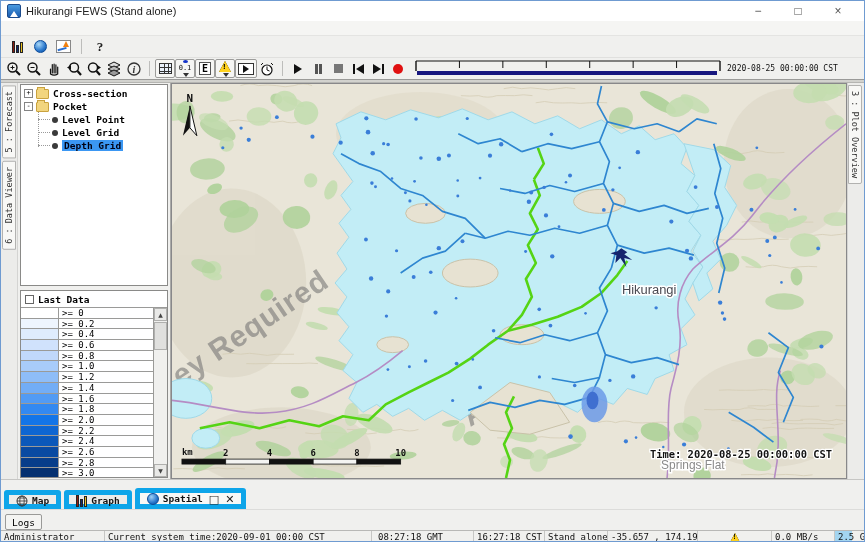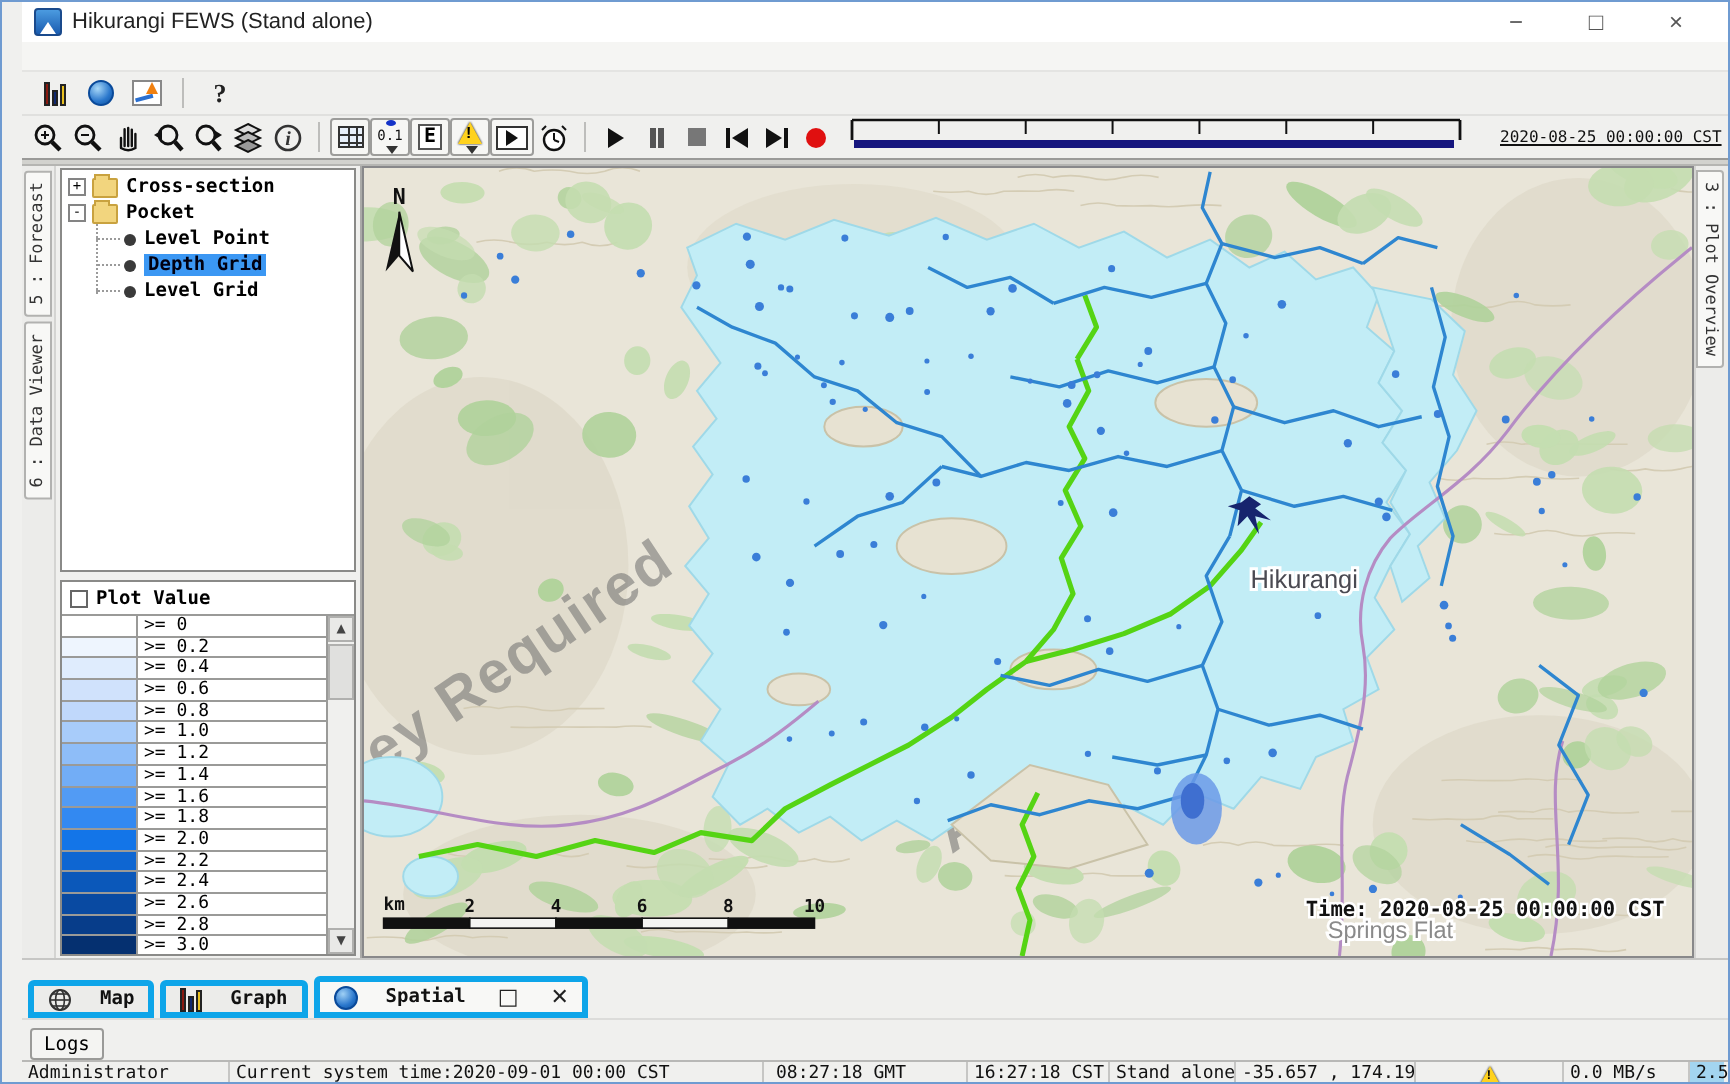--- a/index.html
+++ b/index.html
@@ -1,18 +1,18 @@
 <!DOCTYPE html>
 <html><head>
 <meta charset="utf-8">
 <style>
   * { box-sizing: border-box; margin: 0; padding: 0; }
   body { background:#888; font-family:"Liberation Sans",sans-serif; }
   .window { width:865px; height:542px; background:#f0f0ee; border:1px solid #6f9bd1;
-            position:relative; overflow:hidden;padding-left:10px; }
+            position:relative; overflow:hidden; }
 
   
   .titlebar { height:20px; background:#fff; display:flex; align-items:center; padding:0 6px; }
   .app-icon { width:14px; height:14px; border:1px solid #1a4a8c; border-radius:2px;
               background:linear-gradient(#4b9be0,#1a5cb0); position:relative; margin-right:5px; }
   .app-icon::after { content:""; position:absolute; left:2px; top:6px;
               border-left:4px solid transparent; border-right:4px solid transparent;
               border-bottom:6px solid #fff; }
   .title { font-size:11px; color:#222; }
   .win-controls { margin-left:auto; display:flex; }
@@ -57,21 +57,21 @@
   .warn-tri::after { content:"!"; position:absolute; left:-2px; top:1px; font:bold 8px "Liberation Sans"; color:#000; }
   .anim-box { width:16px; height:12px; border:1px solid #333; display:flex; align-items:center; justify-content:center; background:#fff;}
   .tri-r { width:0; height:0; border-left:8px solid #111; border-top:5px solid transparent; border-bottom:5px solid transparent; }
   .tri-r.sm { border-left-width:6px; border-top-width:4px; border-bottom-width:4px; }
   .tri-l { width:0; height:0; border-right:8px solid #111; border-top:5px solid transparent; border-bottom:5px solid transparent; }
   .pbar { width:3px; height:10px; background:#555; display:inline-block; }
   .stop-sq { width:9px; height:9px; background:#777; }
   .rec-dot { width:10px; height:10px; border-radius:50%; background:#e01010; }
   .vbar { width:2px; height:10px; background:#111; }
   .tl-wrap { margin-left:6px; }
-  .tl-date { font:8px "DejaVu Sans Mono",monospace; margin-left:18px; white-space:nowrap; color:#111;text-decoration:underline; }
+  .tl-date { font:8px "DejaVu Sans Mono",monospace; margin-left:5px; white-space:nowrap; color:#111; }
 
   
   .splitter { height:4px; background:#d2d2ce; border-top:1px solid #9a9a98; border-bottom:1px solid #b5b5b2; }
   .main { display:flex; height:396px; }
   .strip { width:17px; background:#ececea; padding-top:1px; }
   .strip.l { border-right:1px solid #d4d4d2; }
   .strip.r { border-left:1px solid #d4d4d2; }
   .vtab { writing-mode:vertical-rl; transform:rotate(180deg); font:8.5px "DejaVu Sans Mono",monospace;
           color:#333; background:#f8f8f6; border:1px solid #b2b2b0; border-radius:0 2px 2px 0;
           padding:5px 1px; margin:1px 0 3px 1px; }
@@ -103,22 +103,22 @@
   .sarrow { height:13px; border:1px solid #b0b0ae; background:#e9e9e7; font:6px/11px "DejaVu Sans",sans-serif; text-align:center; color:#444; }
   .sthumb { height:28px; border:1px solid #b0b0ae; background:#e0e0de; margin-top:1px;}
   .strack { flex:1; }
 
   .mapwrap { flex:1; position:relative; border:1px solid #88888a; background:#e9e5d8; overflow:hidden;}
   .mapwrap svg { position:absolute; inset:0; width:100%; height:100%; }
 
   
   .bottomstrip { height:8px; background:#f0f0ee; border-top:1px solid #c6c6c4; }
   .tabbar { height:22px; display:flex; align-items:flex-end; gap:3px; padding-left:3px; }
-  .btab { display:flex; align-items:center; gap:14px; height:19px; padding:0 7px;
-          border:3px solid #0ea5e9; border-radius:3px 3px 0 0; background:#ececea;
+  .btab { display:flex; align-items:flex-start; gap:4px; height:19px; padding:0 7px;
+          border:5px solid #0ea5e9; border-radius:3px 3px 0 0; background:#ececea;
           font:bold 9.5px "DejaVu Sans Mono",monospace; color:#111; }
   .btab.active { background:#f8f8f6; height:21px; }
   .tab-ctl { font:bold 11px "DejaVu Sans",sans-serif; color:#222; margin-left:2px; }
   .globe-wire { width:12px; height:12px; flex:none; }
   .spatial-globe { width:12px; height:12px; border-radius:50%; border:1px solid #0a4a9a; flex:none;
                    background:radial-gradient(circle at 35% 30%, #9fd0f5, #2a77cc 60%, #0c4f9c); }
   .logsrow { height:21px; padding:2px 0 0 4px; border-top:1px solid #dcdcda;}
   .logs-btn { display:inline-block; height:16px; padding:0 6px; border:1px solid #9a9a98;
               border-radius:2px; background:#f4f4f2; font:9.5px/15px "DejaVu Sans Mono",monospace; }
 
@@ -310,33 +310,33 @@
           <span>Pocket</span>
         </div>
         <div class="trow">
           <span class="conn"></span>
           <span class="bullet"></span>
           <span>Level Point</span>
         </div>
         <div class="trow">
           <span class="conn"></span>
           <span class="bullet"></span>
-          <span class="sel">Depth Grid</span>
+          <span>Level Grid</span>
         </div>
         <div class="trow">
           <span class="conn"></span>
           <span class="bullet"></span>
-          <span>Level Grid</span>
+          <span class="sel">Depth Grid</span>
         </div>
       </div>
 
       <div class="legendbox">
         <div class="filter-row">
           <span class="checkbox"></span>
-          <span>Plot Value</span>
+          <span>Last Data</span>
         </div>
         <div class="legend-list">
           <div class="lrows">
               <div class="lrow">
               <span class="swatch" style="background: rgb(255, 255, 255);"></span>
               <span class="llabel">&gt;= 0</span>
             </div>
               <div class="lrow">
               <span class="swatch" style="background: rgb(238, 245, 254);"></span>
               <span class="llabel">&gt;= 0.2</span>

